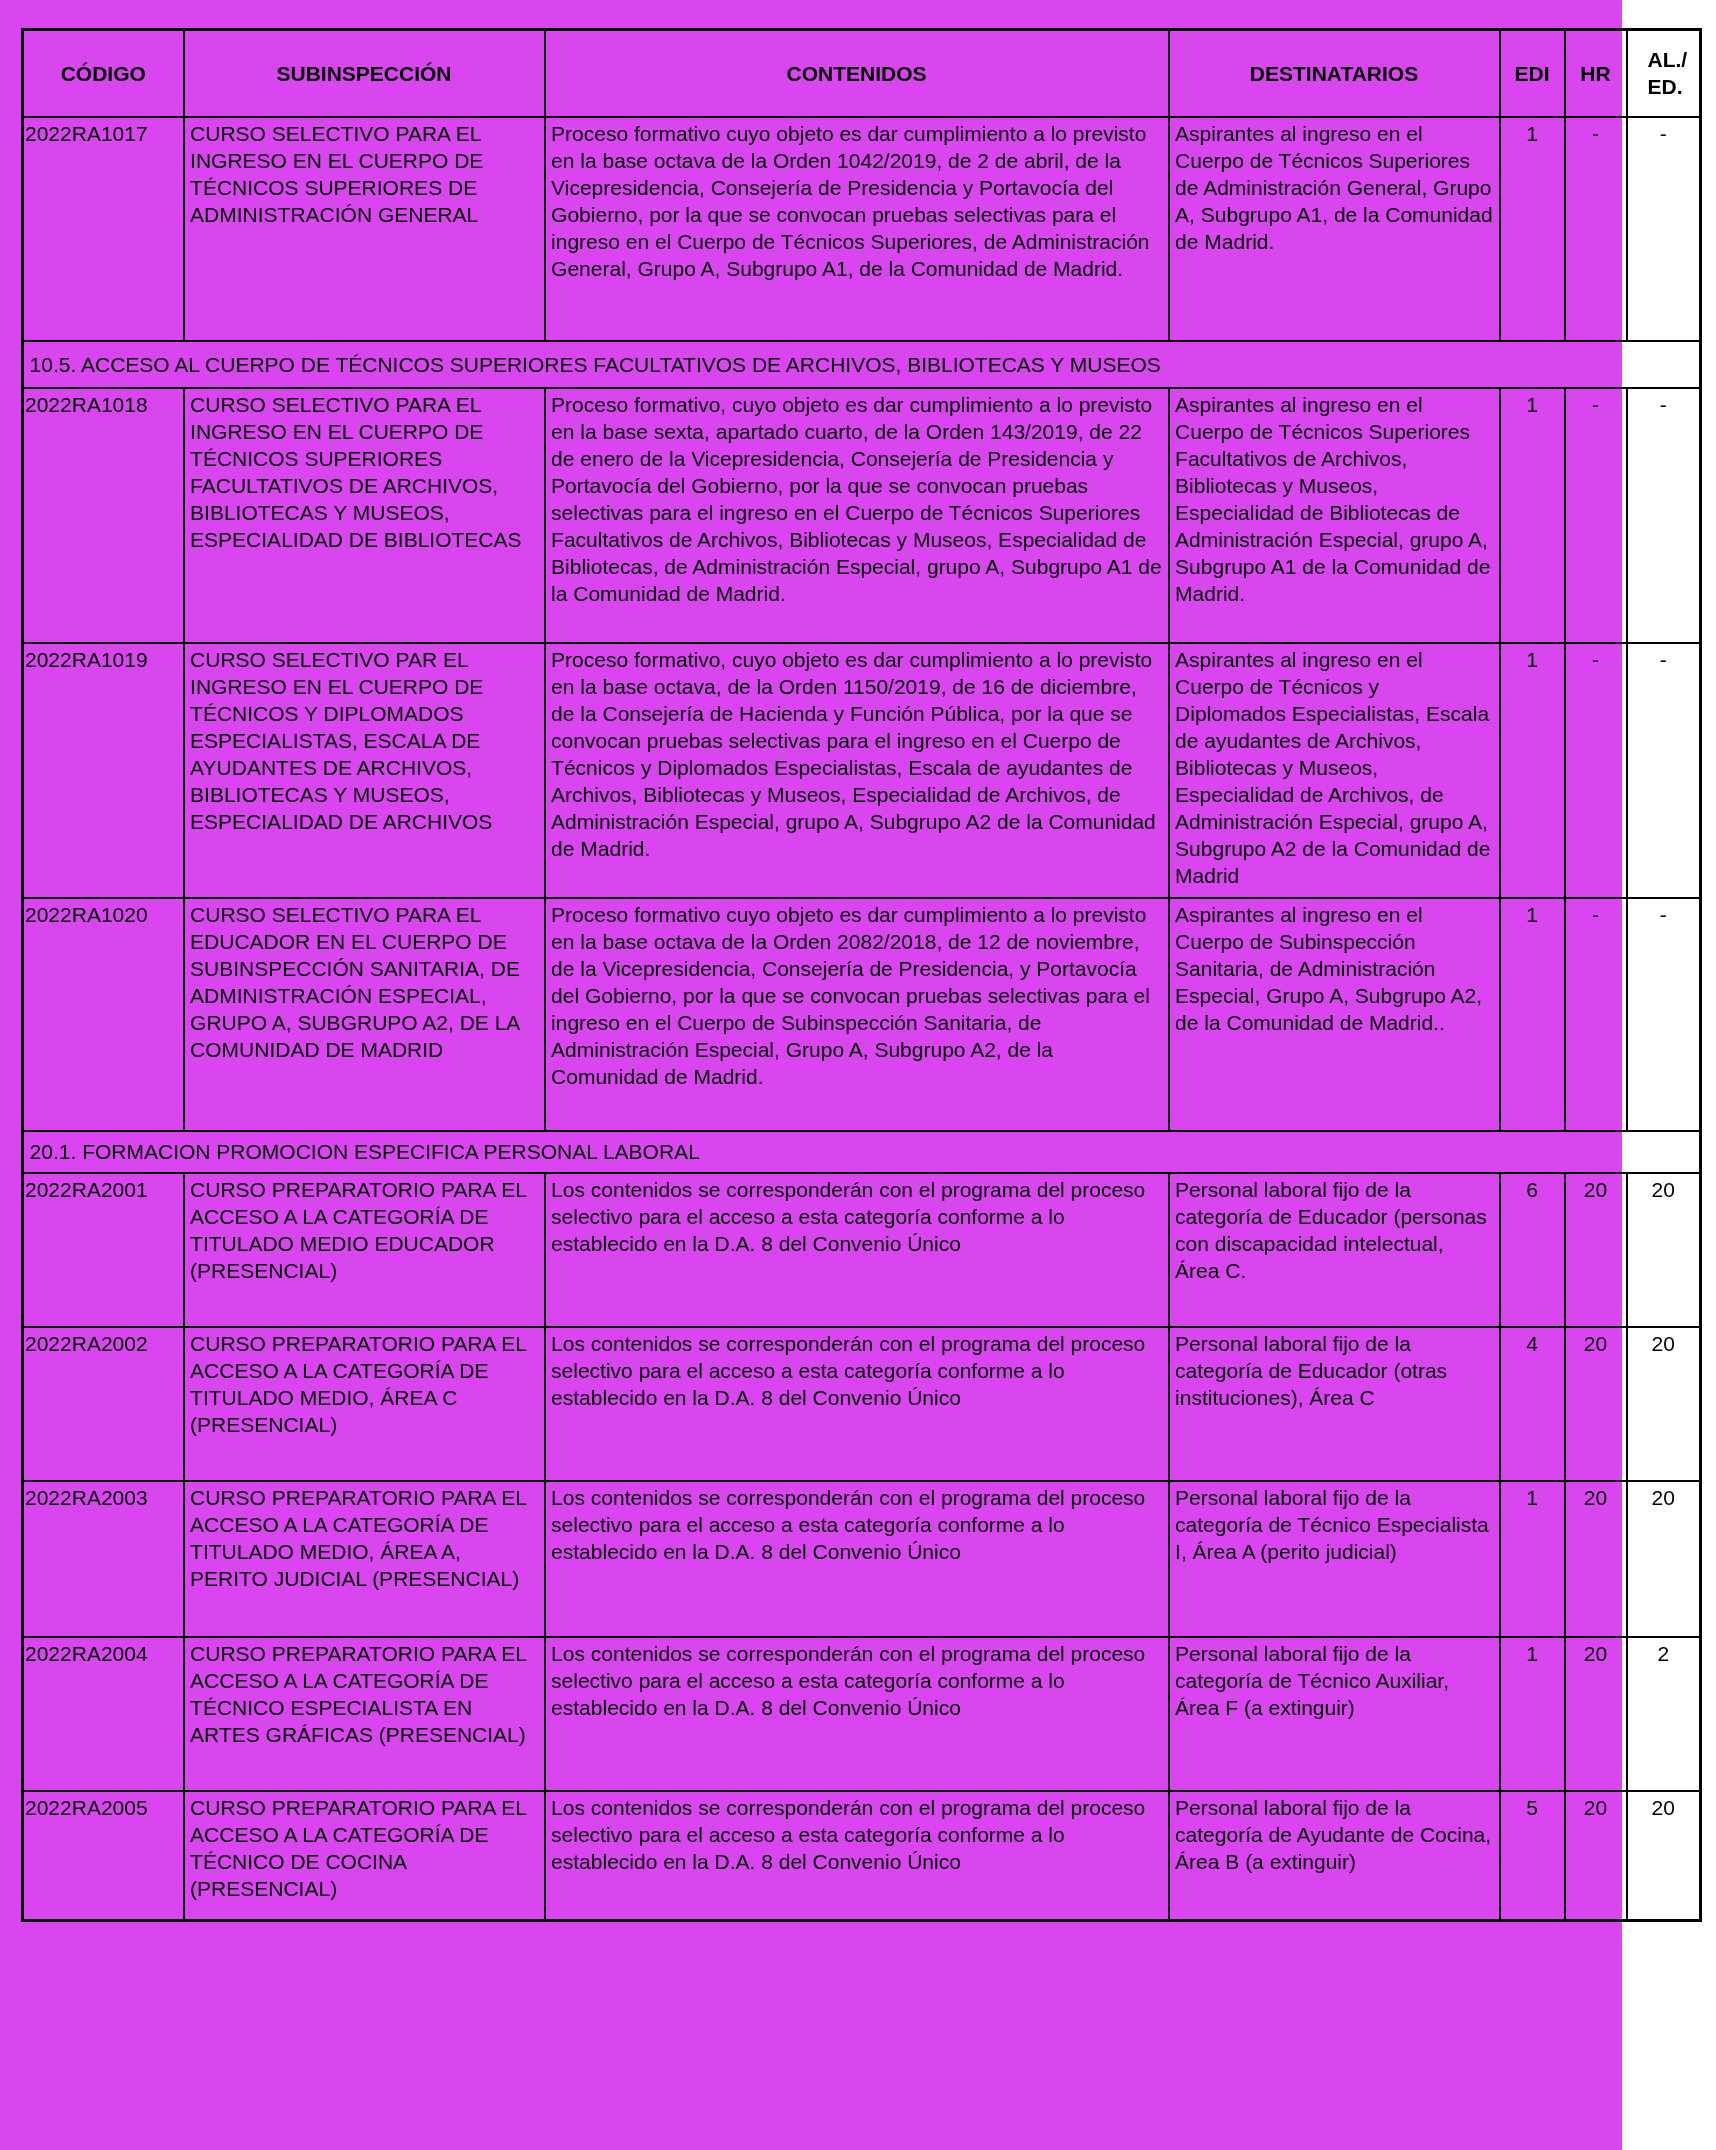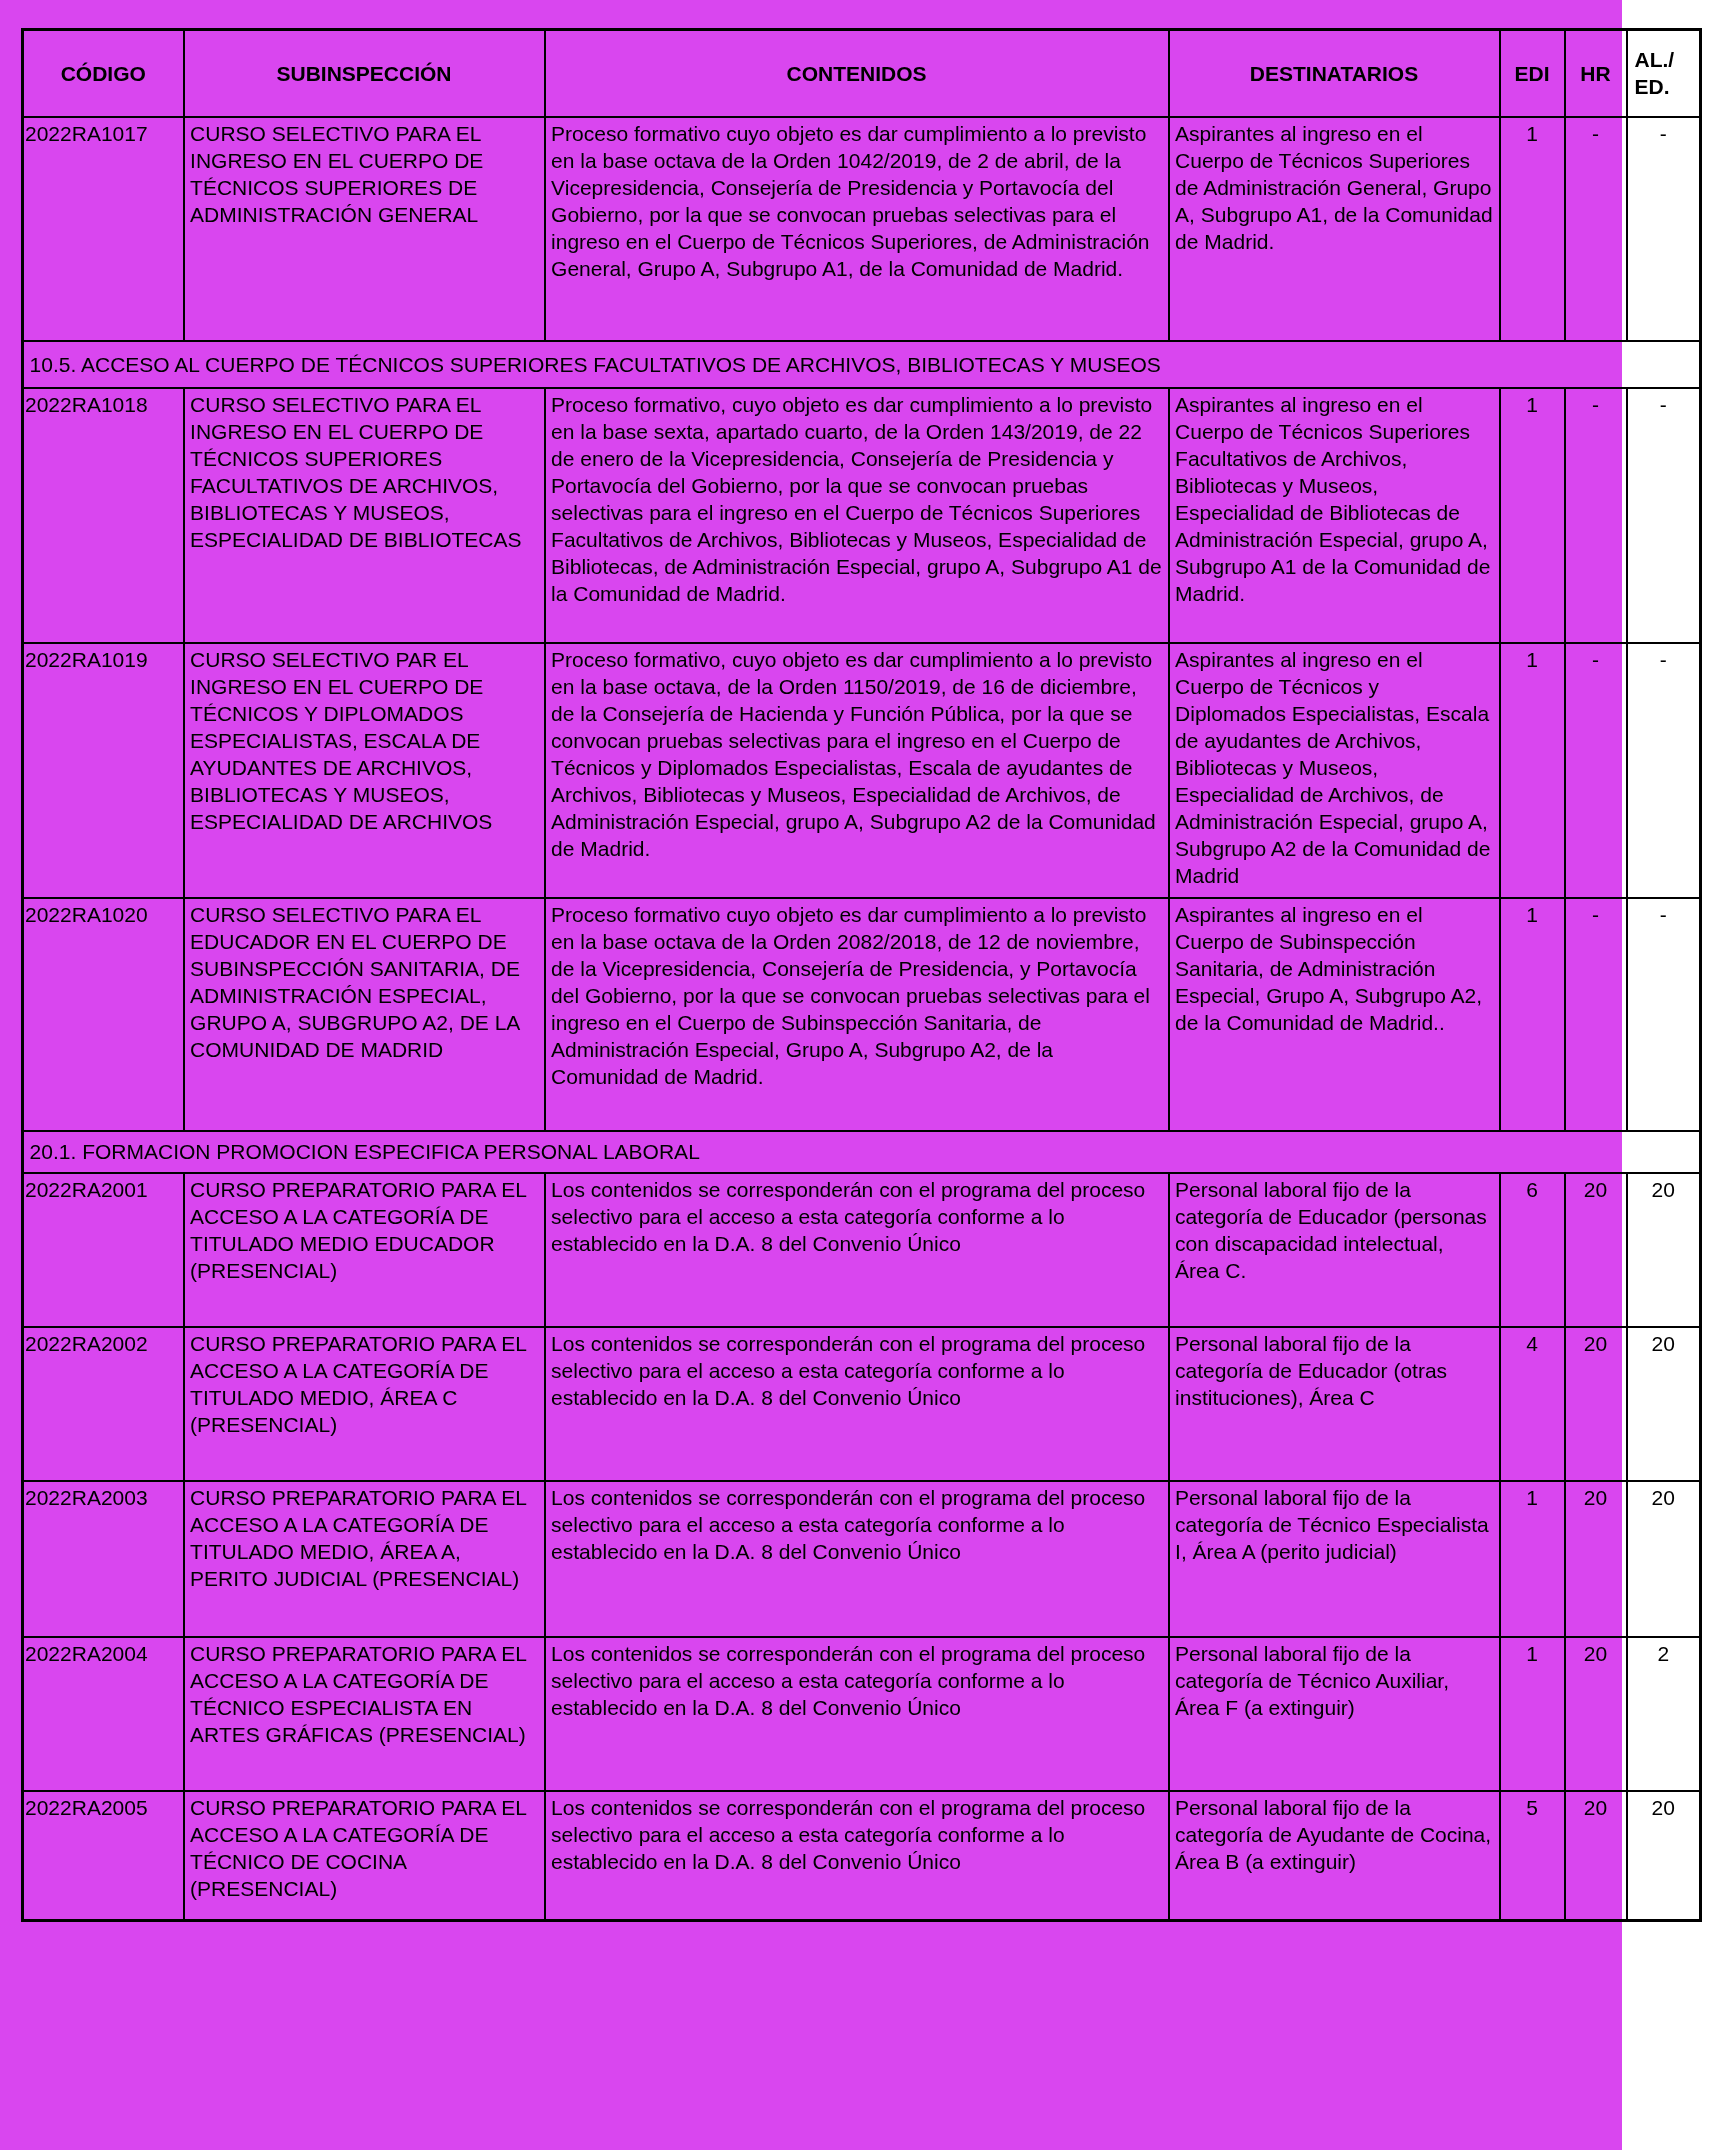--- a/index.html
+++ b/index.html
@@ -72,21 +72,21 @@
     </colgroup>
 
     <tbody>
         <tr style="height:87px">
       <th>CÓDIGO</th>
       <th>SUBINSPECCIÓN</th>
       <th>CONTENIDOS</th>
       <th>DESTINATARIOS</th>
       <th>EDI</th>
       <th>HR</th>
-      <th style="text-align:left; padding-left:7px;"><span>AL./</span><br><span>ED.</span></th>
+      <th style="text-align:left; padding-left:20px;"><span>AL./</span><br><span>ED.</span></th>
     </tr>
 
     <tr style="height:224px">
       <td class="c-codigo">2022RA1017</td>
       <td class="c-denom">CURSO SELECTIVO PARA EL INGRESO EN EL CUERPO DE TÉCNICOS SUPERIORES DE ADMINISTRACIÓN GENERAL</td>
       <td class="c-cont">Proceso formativo cuyo objeto es dar cumplimiento a lo previsto en la base octava de la Orden 1042/2019, de 2 de abril, de la Vicepresidencia, Consejería de Presidencia y Portavocía del Gobierno, por la que se convocan pruebas selectivas para el ingreso en el Cuerpo de Técnicos Superiores, de Administración General, Grupo A, Subgrupo A1, de la Comunidad de Madrid.</td>
       <td class="c-dest">Aspirantes al ingreso en el Cuerpo de Técnicos Superiores de Administración General, Grupo A, Subgrupo A1, de la Comunidad de Madrid.</td>
       <td class="c-num">1</td>
       <td class="c-num">-</td>
       <td class="c-num">-</td>

